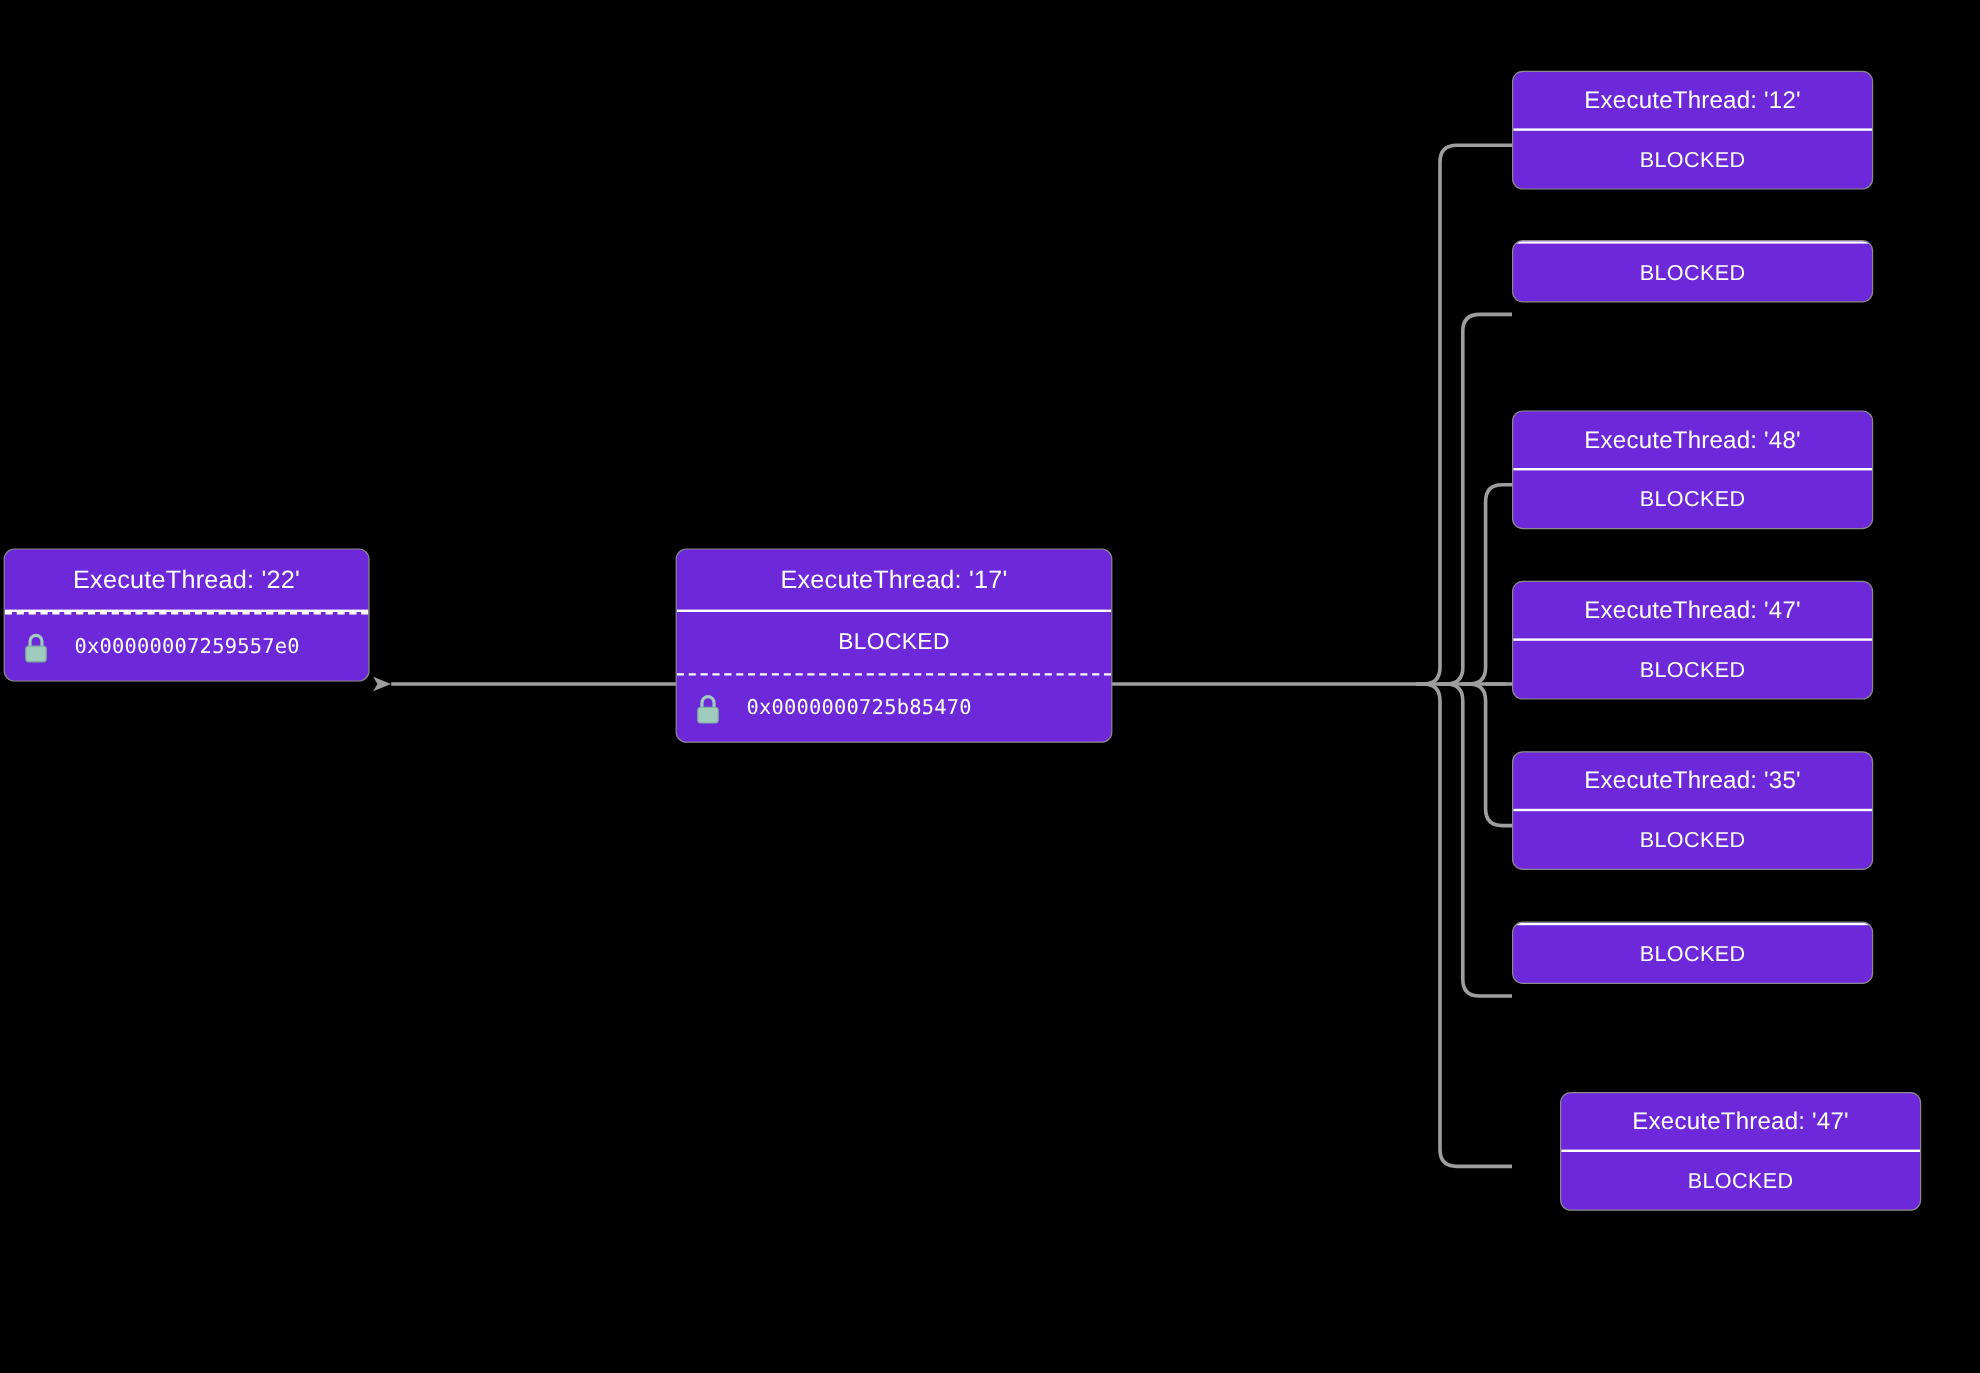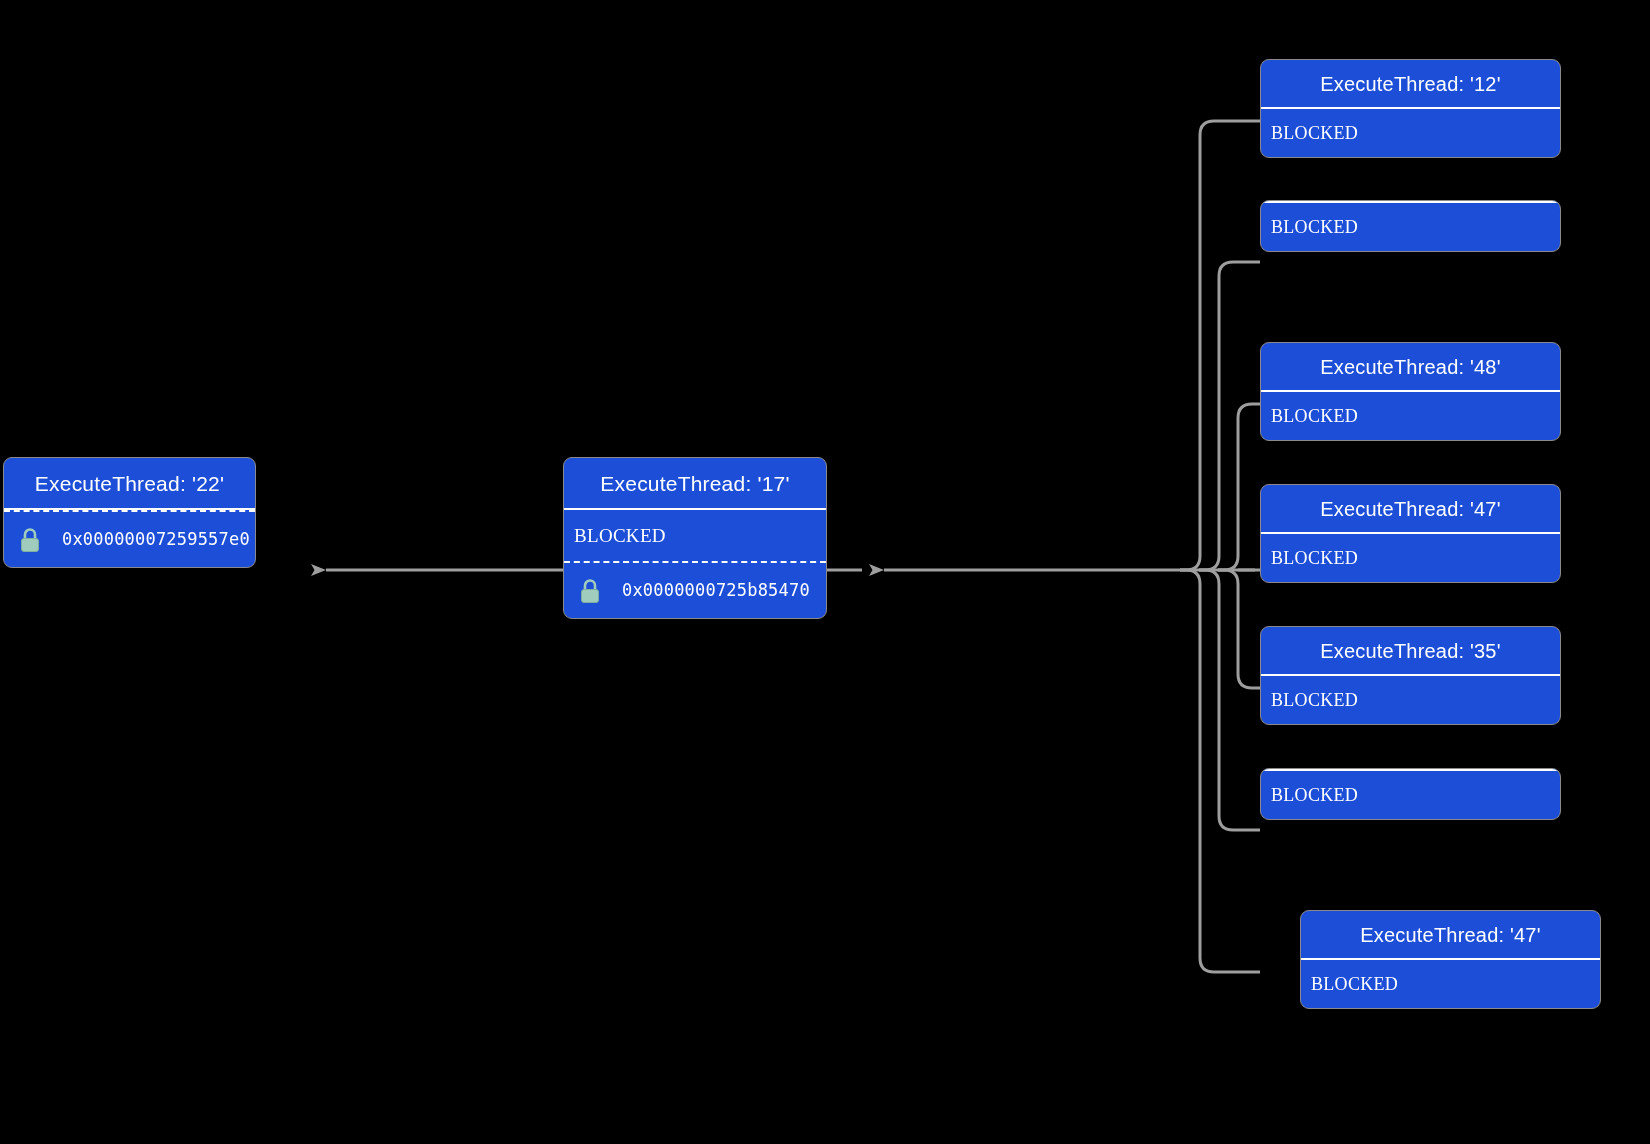--- a/index.html
+++ b/index.html
@@ -23,21 +23,21 @@
     left: 0;
     top: 0;
     width: 1650px;
     height: 1144px;
     pointer-events: none;
   }
 
   .node {
     position: absolute;
     box-sizing: border-box;
-    background: #1d4ed8;
+    background: #6d28d9;
     border: 1px solid #8a8a8a;
     border-radius: 9px;
     overflow: hidden;
     color: #ffffff;
   }
   .node .title {
     box-sizing: border-box;
     width: 100%;
     text-align: center;
     font-size: 21px;
@@ -47,26 +47,26 @@
     white-space: nowrap;
   }
   .node .divider-solid {
     height: 2px;
     background: #ffffff;
     width: 100%;
   }
   .node .state {
     box-sizing: border-box;
     width: 100%;
+    text-align: center;
     font-size: 19px;
     line-height: 1;
     padding: 16px 10px 16px 10px;
     letter-spacing: 0.3px;
     white-space: nowrap;
-    font-family: Liberation Serif, serif;
   }
   .node .divider-dashed {
     height: 0;
     width: 100%;
     border-top: 2px dashed #ffffff;
   }
   .node .lockrow {
     box-sizing: border-box;
     width: 100%;
     display: flex;
@@ -84,23 +84,23 @@
     white-space: nowrap;
   }
   .lock-icon {
     flex: 0 0 auto;
     width: 24px;
     height: 26px;
     display: block;
   }
 
   
-  #node-22 { left: 3px;   top: 457px; width: 253px; }
+  #node-22 { left: 3px;   top: 457px; width: 305px; }
   
-  #node-17 { left: 563px; top: 457px; width: 264px; }
+  #node-17 { left: 563px; top: 457px; width: 364px; }
 
   
   .node-right {
     left: 1260px;
     width: 301px;
   }
   .node-right .title {
     font-size: 20px;
     padding: 14px 10px 13px 10px;
   }

